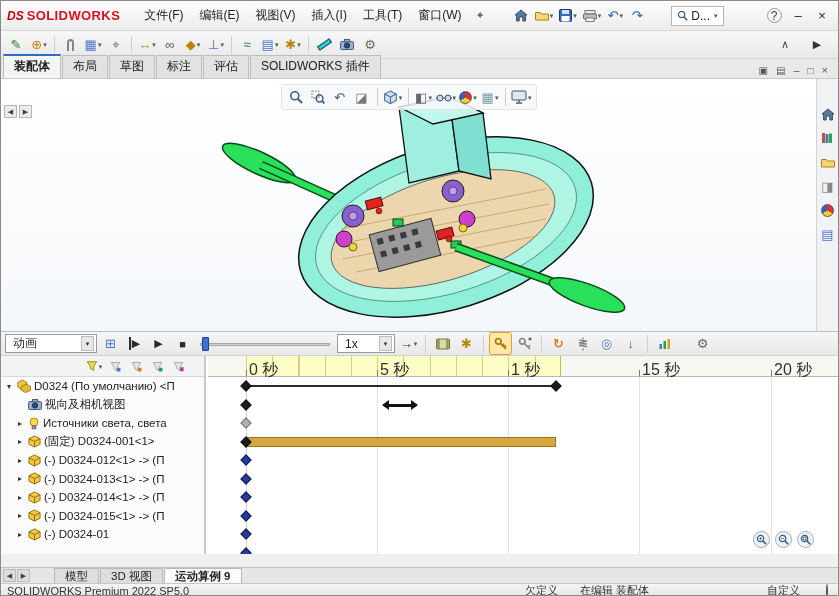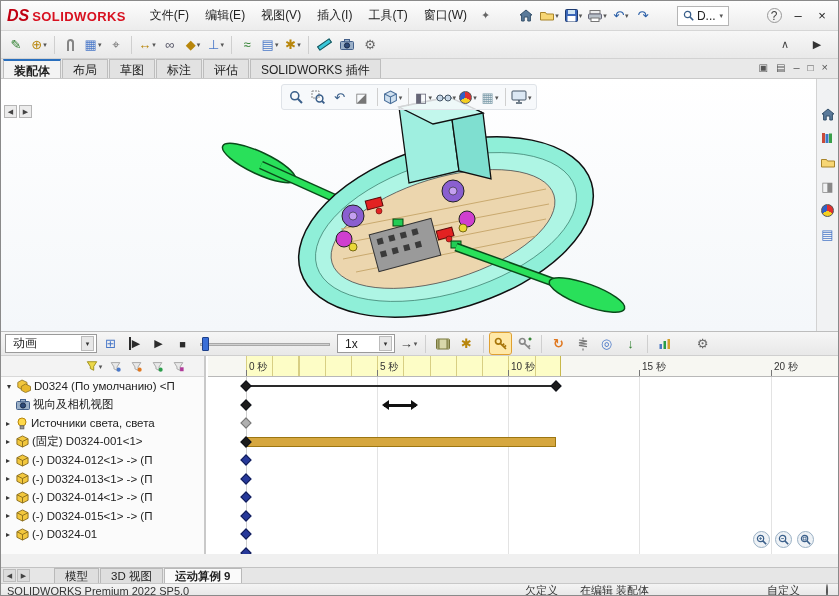--- a/index.html
+++ b/index.html
@@ -1,37 +1,37 @@
 <!DOCTYPE html>
 <html><head>
 <meta charset="utf-8">
 <style>
   *{margin:0;padding:0;box-sizing:border-box;font-family:"Liberation Sans","DejaVu Sans",sans-serif;}
   html,body{background:#d8d8d8;}
   .win{position:relative;width:839px;height:596px;background:#f0f0f0;border:1px solid #8a8a8a;overflow:hidden;font-size:12px;color:#222;}
   
   .titlebar{position:absolute;top:0;left:0;right:0;height:30px;display:flex;align-items:center;background:linear-gradient(#fdfdfd,#ececec);border-bottom:1px solid #d6d6d6;padding:0 6px;}
   .logo{display:flex;align-items:baseline;margin-right:16px;white-space:nowrap;}
-  .logo .ds{color:#c00012;font-weight:bold;font-style:italic;font-size:16px;margin-right:3px;text-align:center;}
+  .logo .ds{color:#c00012;font-weight:bold;font-style:italic;font-size:12px;margin-right:3px;text-align:center;}
   .logo .sw{color:#d81120;font-weight:bold;font-size:13px;letter-spacing:.4px;}
   .menu{padding:4px 8px;border-radius:2px;cursor:default;white-space:nowrap;}
   .pinbtn{margin-left:2px;color:#666;font-size:11px;padding:3px 4px;}
   .qat{display:flex;align-items:center;gap:2px;margin-left:22px;}
   .tb{display:inline-flex;align-items:center;justify-content:center;height:22px;min-width:20px;padding:0 2px;border-radius:2px;}
   .caret{font-size:7px;color:#555;margin-left:1px;line-height:1;}
   .g{font-size:13px;line-height:1;}
   .searchbox{display:flex;align-items:center;gap:3px;border:1px solid #b5b5b5;background:#fff;height:20px;padding:0 5px;margin-left:24px;min-width:52px;}
   .winctl{margin-left:auto;display:flex;align-items:center;gap:4px;}
   
   .toolbar2{position:absolute;top:30px;left:0;right:0;height:28px;display:flex;align-items:center;gap:1px;background:linear-gradient(#f7f7f7,#e9e9e9);border-bottom:1px solid #d2d2d2;padding:0 4px;}
   .sep{width:1px;height:18px;background:#cfcfcf;margin:0 3px;}
   .tb2{display:inline-flex;align-items:center;justify-content:center;height:24px;min-width:22px;border-radius:2px;padding:0 2px;}
   .t2right{margin-left:auto;display:flex;align-items:center;gap:10px;padding-right:6px;}
   
-  .cmdtabs{position:absolute;top:58px;left:0;right:0;height:20px;display:flex;background:#e9e9e9;border-bottom:1px solid #c8c8c8;padding:0 2px;}
+  .cmdtabs{position:absolute;top:58px;left:0;right:0;height:20px;display:flex;align-items:flex-end;background:#e9e9e9;border-bottom:1px solid #c8c8c8;padding:0 2px;}
   .ctab{padding:2px 10px 3px;border:1px solid #bdbdbd;border-bottom:none;background:#e2e2e2;margin-right:1px;white-space:nowrap;font-size:12px;}
   .ctab.active{background:#f4f4f4;font-weight:bold;border-top:2px solid #2a6fbd;}
   .docctl{margin-left:auto;display:flex;align-items:center;gap:8px;padding:0 8px 2px;color:#555;}
   
   .main{position:absolute;top:78px;left:0;right:0;height:252px;background:#fff;}
   .viewport{position:absolute;top:0;left:0;right:22px;bottom:0;background:linear-gradient(#ffffff,#f4f7fa);overflow:hidden;}
   .headsup{position:absolute;top:5px;left:50%;transform:translateX(-50%);display:flex;align-items:center;gap:2px;background:rgba(246,248,250,.85);border:1px solid #dfe3e8;border-radius:3px;padding:2px 4px;}
   .hu{display:inline-flex;align-items:center;justify-content:center;height:20px;min-width:20px;border-radius:2px;}
   .cornerbtns{position:absolute;top:26px;left:3px;display:flex;gap:2px;}
   .cbtn{width:13px;height:13px;border:1px solid #b5b5b5;background:#ececec;font-size:7px;display:flex;align-items:center;justify-content:center;color:#444;}
@@ -51,27 +51,27 @@
   .slider .track{position:absolute;top:6px;left:0;right:0;height:3px;background:#cfcfcf;border:1px solid #a8a8a8;}
   .slider .thumb{position:absolute;top:0;left:2px;width:7px;height:14px;background:#3a6fd8;border:1px solid #1c3f8a;border-radius:1px;}
   .playglyph{font-size:11px;color:#2b2b2b;}
   .barplay{border-left:2px solid #2b2b2b;padding-left:1px;}
   
   .mbody{position:absolute;top:24px;left:0;right:0;height:198px;background:#fff;}
   .tree{position:absolute;top:0;left:0;width:205px;height:198px;background:#fbfbfb;border-right:2px solid #c9c9c9;overflow:hidden;}
   .theader{height:21px;display:flex;align-items:center;gap:3px;border-bottom:1px solid #d8d8d8;background:#f3f3f3;padding-left:84px;}
   .fbtn{display:flex;align-items:center;justify-content:center;width:18px;height:18px;border-radius:2px;}
   .titem{display:flex;align-items:center;height:18.5px;padding-left:3px;gap:3px;white-space:nowrap;overflow:hidden;font-size:11.5px;}
-  .titem.child{padding-left:2px;}
+  .titem.child{padding-left:14px;}
   .tw{width:10px;text-align:center;font-size:8px;color:#333;flex:none;}
   .ticon{flex:none;display:flex;align-items:center;}
   .timeline{position:absolute;top:0;left:207px;right:0;height:198px;overflow:hidden;}
   .ruler{position:absolute;top:0;left:0;right:0;height:21px;background:#f7f7f2;border-bottom:1px solid #b8b8b8;}
   .band{position:absolute;left:38px;width:315px;top:0;height:20px;background:#fdfdc6;border-right:1px solid #c8b84a;background-image:repeating-linear-gradient(90deg,rgba(170,150,50,.45) 0 1px,transparent 1px 26.25px);}
-  .rlabel{position:absolute;top:4px;font-size:10px;color:#333;}
+  .rlabel{position:absolute;top:4px;font-size:16px;color:#333;}
   .rtick{position:absolute;bottom:0;width:1px;height:6px;background:#777;}
   .rows{position:absolute;top:21px;left:0;right:0;height:177px;background:#fff;}
   .gline{position:absolute;top:0;bottom:0;width:1px;background:#e3e3e3;}
   .trow{position:absolute;left:0;right:0;height:18.5px;}
   .kf{position:absolute;width:8px;height:8px;top:5px;transform:rotate(45deg);border:1px solid #10131a;}
   .kf.b{background:#1c1c1c;}
   .kf.gy{background:#b0b0b0;border-color:#767676;}
   .kf.u{background:#27399a;border-color:#111c55;}
   .aline{position:absolute;left:38px;width:310px;top:8px;height:2px;background:#2a2a2a;}
   .mbar{position:absolute;left:38px;width:310px;top:4px;height:10px;background:#d6a73f;border:1px solid #9c7612;}
@@ -629,21 +629,21 @@
           </span>
           <span>(-) D0324-01</span>
         </div>
       </div>
 
       <div class="timeline">
         <div class="ruler">
           <div class="band"></div>
           <span class="rlabel" style="left:41px;">0 秒</span>
           <span class="rlabel" style="left:172px;">5 秒</span>
-          <span class="rlabel" style="left:303px;">10 秒</span>
+          <span class="rlabel" style="left:303px;">1 秒</span>
           <span class="rlabel" style="left:434px;">15 秒</span>
           <span class="rlabel" style="left:566px;">20 秒</span>
           <span class="rtick" style="left:38px;"></span>
           <span class="rtick" style="left:169px;"></span>
           <span class="rtick" style="left:300px;"></span>
           <span class="rtick" style="left:431px;"></span>
           <span class="rtick" style="left:563px;"></span>
         </div>
         <div class="rows">
           <div class="gline" style="left:38px;background:#cfcfcf;"></div>

